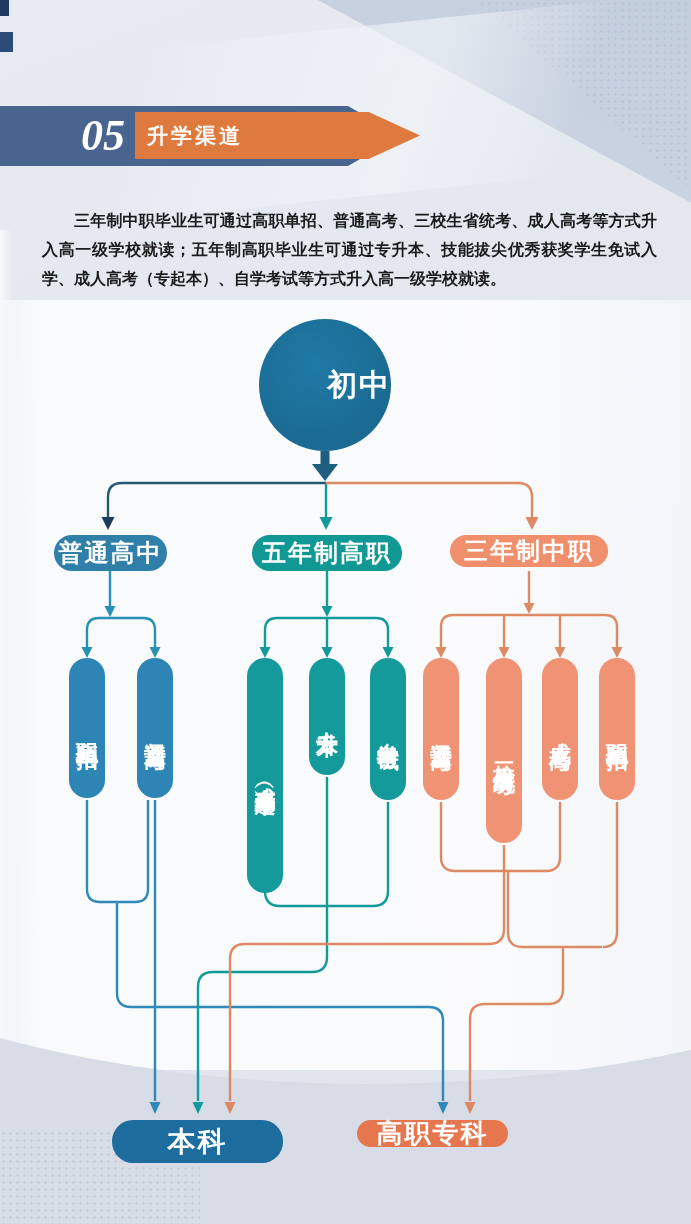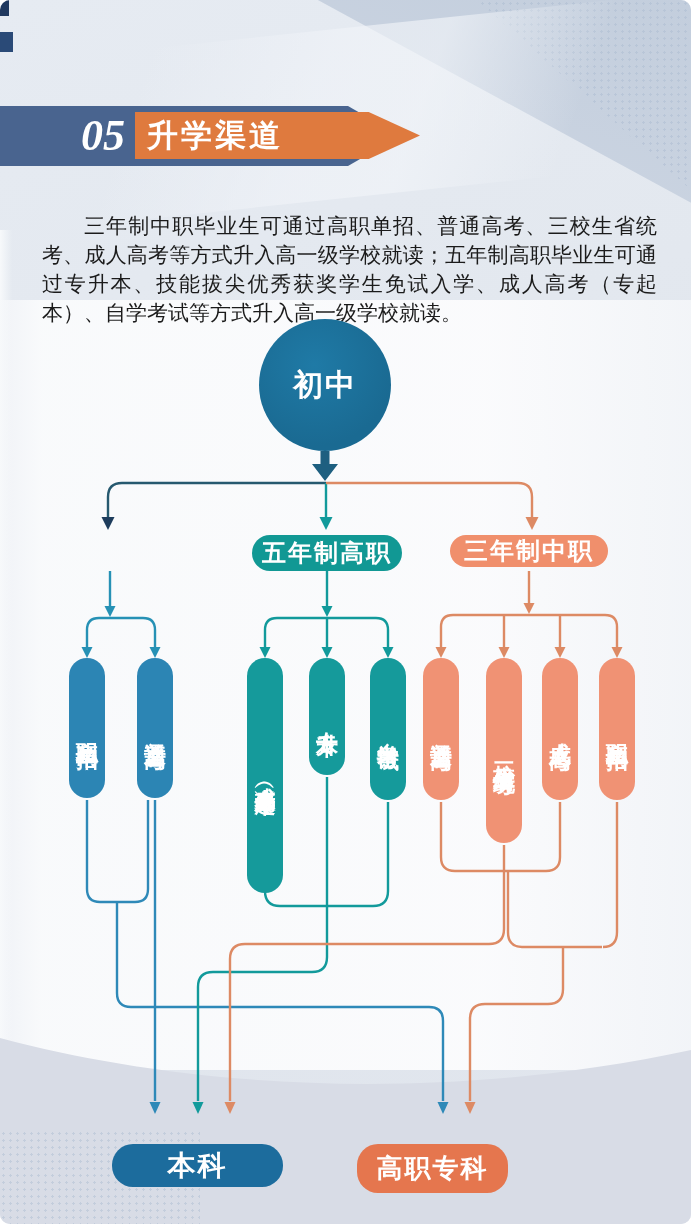--- a/index.html
+++ b/index.html
@@ -1,18 +1,18 @@
 <!DOCTYPE html>
 <html><head>
 <meta charset="utf-8">
 <style>
   html,body{margin:0;padding:0;}
   body{font-family:"Liberation Sans","DejaVu Sans",sans-serif;}
   .page{position:relative;width:691px;height:1224px;overflow:hidden;
-        background:linear-gradient(160deg,#e6ebf2 0%,#e2e7ee 45%,#e0e5ed 100%);border-radius:10px;}
+        background:linear-gradient(160deg,#e6ebf2 0%,#e2e7ee 45%,#e0e5ed 100%);}
   .abs{position:absolute;}
   
   .band-topright{left:0;top:0;width:691px;height:260px;
      background:linear-gradient(200deg,#c3cedd 0%,#ccd5e2 60%,#d9dfe9 100%);
      clip-path:polygon(46% 0,100% 0,100% 78%);}
   .dots{background-image:radial-gradient(#aebdd2 1.1px,transparent 1.4px);
      background-size:7px 7px;}
   .dots-tr{left:430px;top:0;width:261px;height:190px;opacity:.55;
      clip-path:polygon(18% 0,100% 0,100% 100%);}
   .streak{left:0;top:28px;width:691px;height:170px;opacity:.65;
@@ -28,34 +28,34 @@
   .dots-bl{left:0;top:1130px;width:200px;height:94px;opacity:.5;}
   
   .banner-blue{left:0;top:106px;width:400px;height:60px;background:#49648f;
      clip-path:polygon(0 0,87% 0,100% 50%,87% 100%,0 100%);}
   .banner-orange{left:135px;top:112px;width:285px;height:47px;background:#df7a3e;
      clip-path:polygon(0 0,82% 0,100% 50%,82% 100%,0 100%);}
   .num05{left:68px;top:106px;width:70px;height:60px;color:#fff;
      font-family:"Liberation Serif","DejaVu Serif",serif;font-style:italic;font-weight:bold;
      font-size:44px;line-height:60px;text-align:center;}
   .hdr-title{left:147px;top:112px;height:39px;color:#fff;font-weight:bold;
-     font-size:31px;line-height:47px;letter-spacing:3px;}
+     font-size:21px;line-height:47px;letter-spacing:3px;}
   
-  .intro{left:42px;top:190px;width:615px;font-size:21px;line-height:29px;
-     color:#1b1b1b;text-align:justify;text-indent:2em;}
+  .intro{left:42px;top:190px;width:615px;font-size:16px;line-height:29px;
+     color:#1b1b1b;text-align:justify;text-indent:2em;font-weight:bold;}
   
   .circle{left:259px;top:319px;width:132px;height:132px;border-radius:50%;
      background:radial-gradient(circle at 42% 35%,#1f7aa6,#1a6a92 70%);
      color:#fff;font-weight:bold;font-size:30px;line-height:1.25;letter-spacing:2px;
-     display:flex;flex-direction:column;align-items:center;justify-content:center;text-align:center;}
+     display:flex;flex-direction:column;align-items:flex-end;justify-content:center;text-align:center;}
   .pill-h{color:#fff;font-weight:bold;text-align:center;display:flex;
      align-items:center;justify-content:center;letter-spacing:2px;}
   .pill-v{color:#fff;font-weight:bold;writing-mode:vertical-rl;text-orientation:mixed;
      display:flex;align-items:center;justify-content:center;letter-spacing:2px;}
-  .r18{border-radius:18px;} .r21{border-radius:21px;margin-top:24px;}
+  .r18{border-radius:18px;} .r21{border-radius:21px;}
   .blue-p{background:#2c85b4;} .teal-p{background:#159a9b;} .orange-p{background:#f09274;}
 </style>
 </head>
 <body>
 
 <div class="page">
 
   <div class="abs band-topright"></div>
   <div class="abs dots dots-tr"></div>
   <div class="abs streak"></div>
@@ -141,31 +141,32 @@
       </g>
       <polygon points="224.5,1102 235.5,1102 230,1114" fill="#dd8a64" stroke="none"></polygon>
       <polygon points="464.5,1102 475.5,1102 470,1114" fill="#dd8a64" stroke="none"></polygon>
     </g>
   </svg>
 
   <div class="abs circle">
     <span>初中</span>
   </div>
 
+  <div class="abs pill-h r18" style="left:54px;top:535px;width:113px;height:36px;font-size:24px;background:#2f7fa9;">普通高中</div>
   <div class="abs pill-h r18" style="left:252px;top:535px;width:150px;height:36px;font-size:24px;background:#119894;text-align:center;">五年制高职</div>
   <div class="abs pill-h r18" style="left:450px;top:535px;width:158px;height:32px;font-size:24px;background:#f08f6c;">三年制中职</div>
 
   <div class="abs pill-v r18 blue-p" style="left:69px;top:658px;width:36px;height:140px;font-size:22px;">高职单招</div>
   <div class="abs pill-v r18 blue-p" style="left:137px;top:658px;width:36px;height:140px;font-size:22px;">普通高考</div>
 
   <div class="abs pill-v r18 teal-p" style="left:247px;top:658px;width:36px;height:235px;font-size:21px;letter-spacing:1px;">成人高考（专起本）</div>
   <div class="abs pill-v r18 teal-p" style="left:309px;top:658px;width:36px;height:117px;font-size:22px;">专升本</div>
   <div class="abs pill-v r18 teal-p" style="left:370px;top:658px;width:36px;height:142px;font-size:22px;">自学考试</div>
 
   <div class="abs pill-v r18 orange-p" style="left:423px;top:658px;width:36px;height:142px;font-size:22px;">普通高考</div>
   <div class="abs pill-v r18 orange-p" style="left:486px;top:658px;width:36px;height:185px;font-size:22px;">三校生省统考</div>
   <div class="abs pill-v r18 orange-p" style="left:542px;top:658px;width:36px;height:142px;font-size:22px;">成人高考</div>
   <div class="abs pill-v r18 orange-p" style="left:599px;top:658px;width:36px;height:142px;font-size:22px;">高职单招</div>
 
   <div class="abs pill-h r21" style="left:112px;top:1120px;width:171px;height:43px;font-size:28px;background:#1c6c9d;">本科</div>
-  <div class="abs pill-h r21" style="left:357px;top:1120px;width:151px;height:49px;font-size:26px;background:#e5764e;">高职专科</div>
+  <div class="abs pill-h r21" style="left:357px;top:1120px;width:151px;height:27px;font-size:26px;background:#e5764e;">高职专科</div>
 
 </div>
 
 </body></html>

